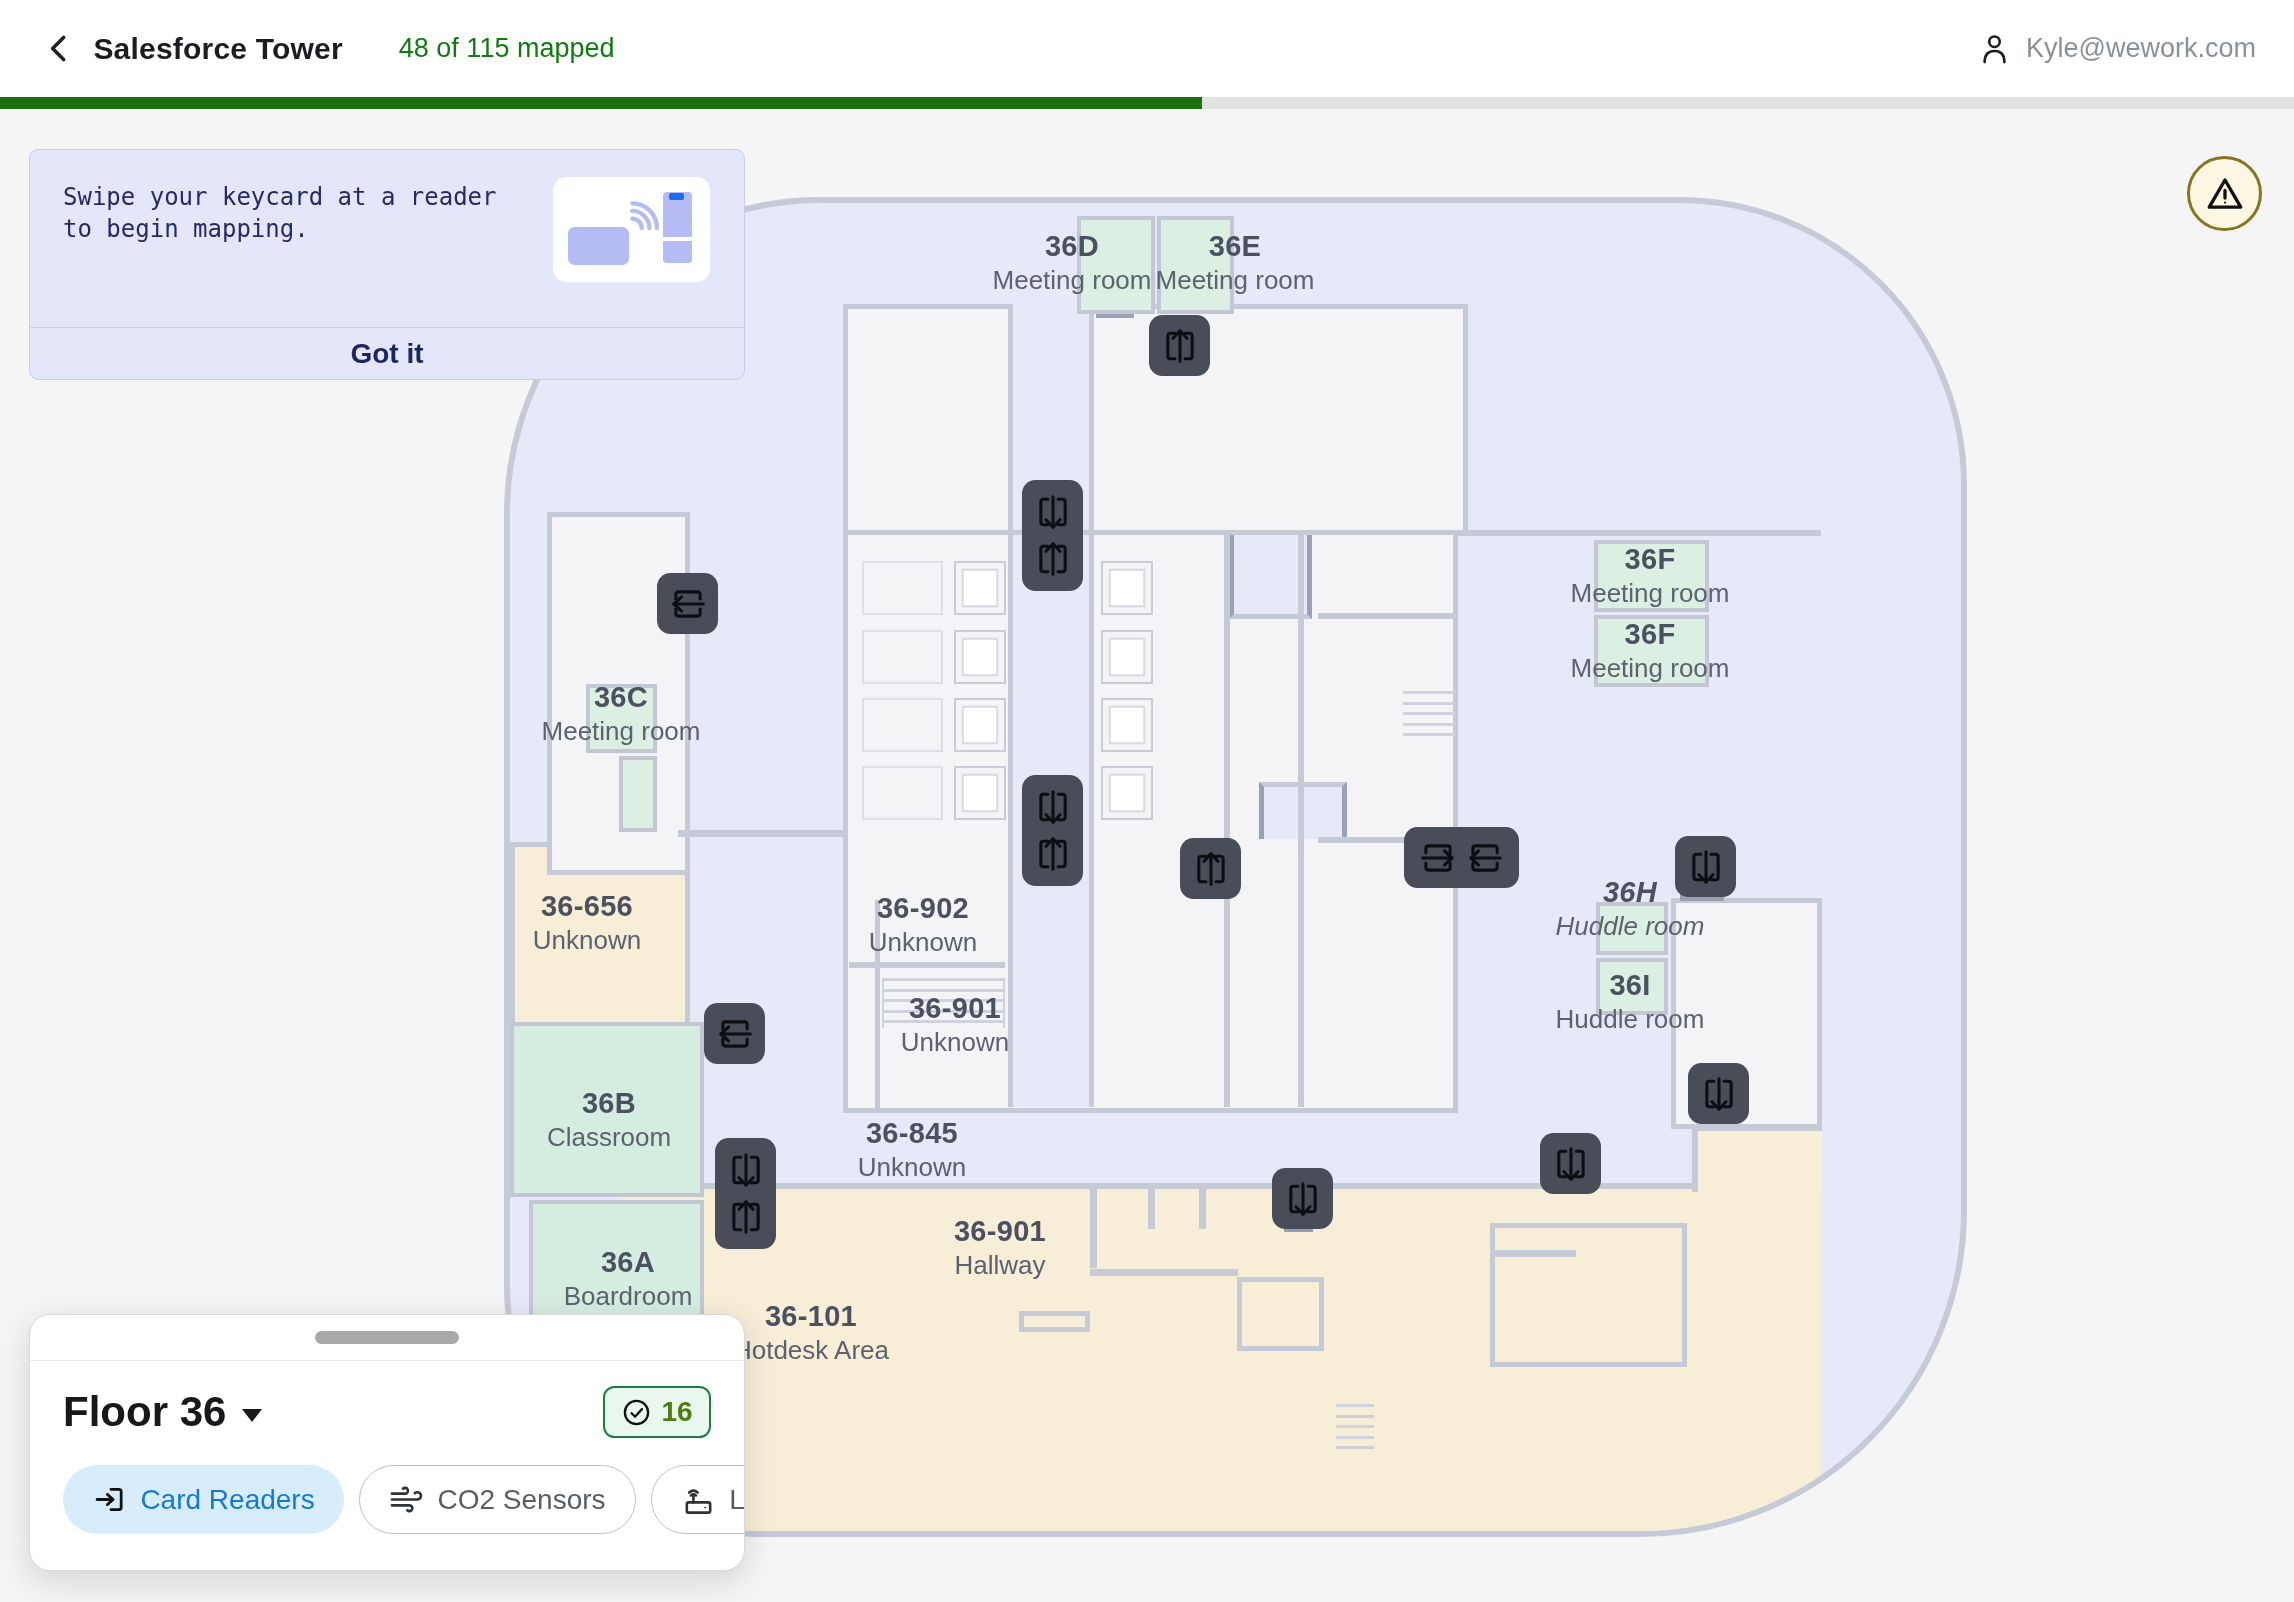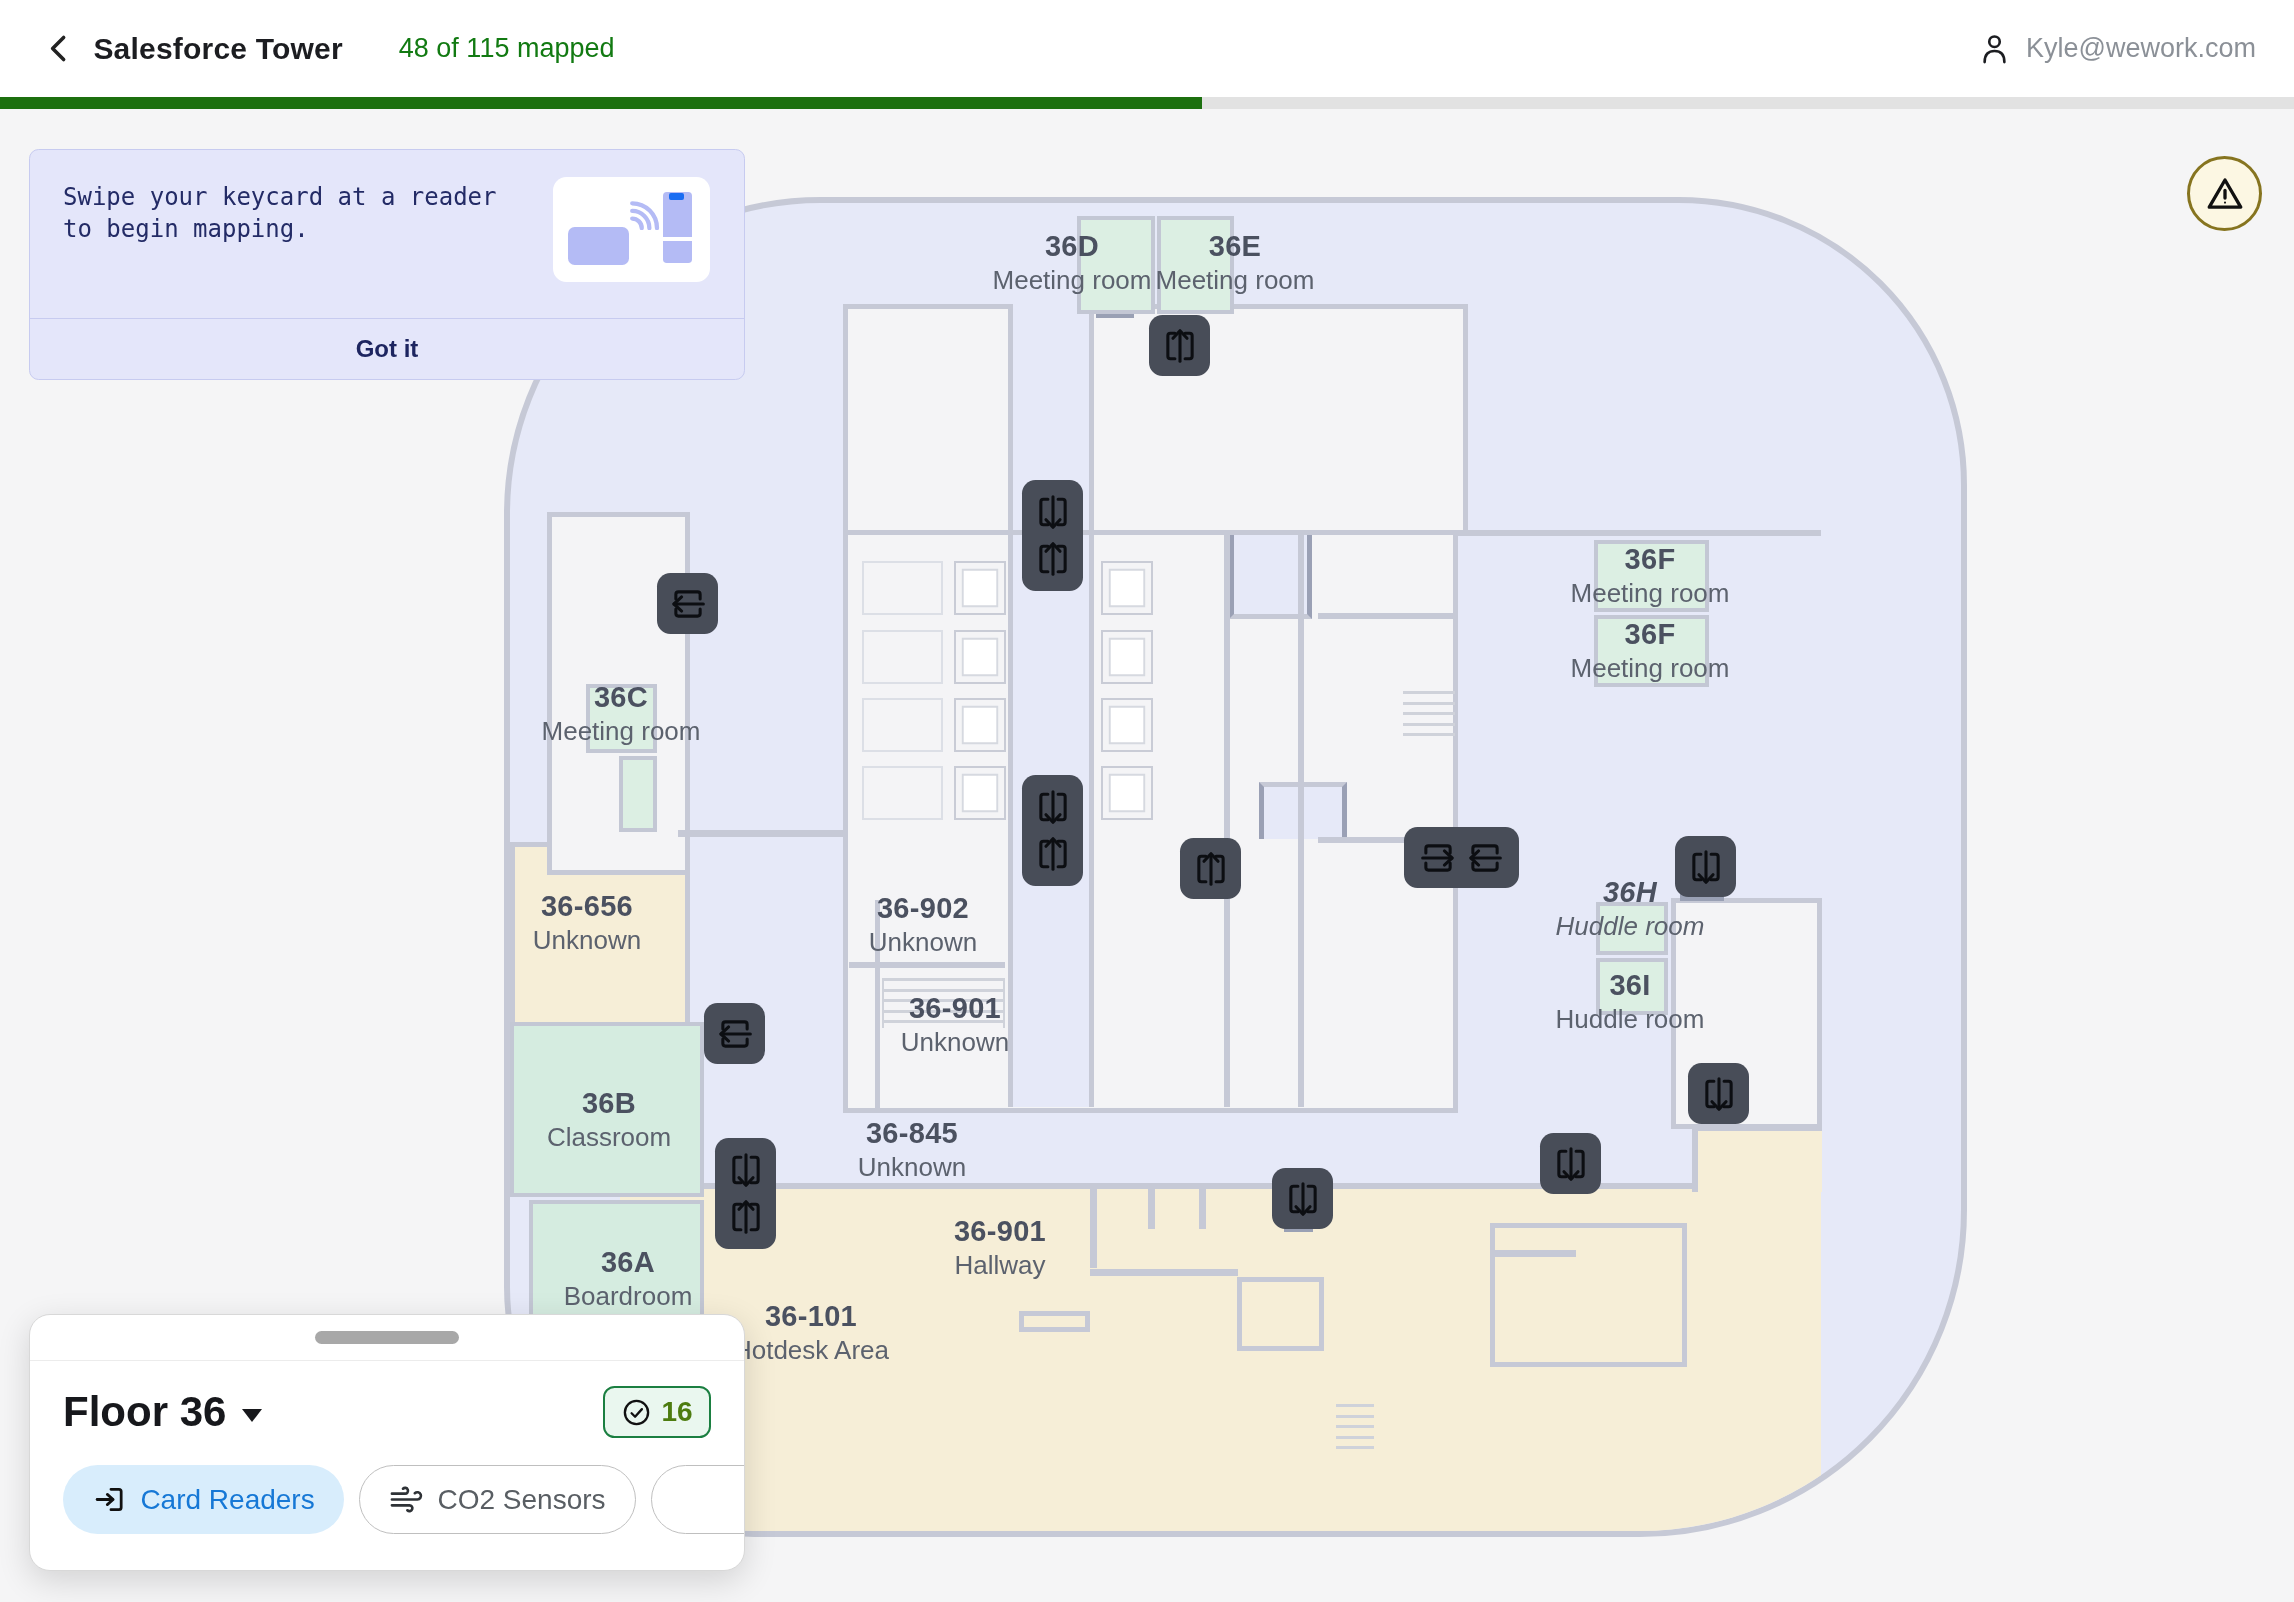--- a/index.html
+++ b/index.html
@@ -51,23 +51,23 @@
     background:#e4e6fa; border:1.9px solid #c7cbf0; border-radius:9.6px; overflow:hidden; }
   .notice-msg { position:absolute; left:33px; top:31px; width:461px;
     font-family:"DejaVu Sans Mono", monospace; font-size:24px; line-height:32px; color:#232b66; }
   .notice-art { position:absolute; right:34px; top:27px; width:157px; height:105px;
     background:#ffffff; border-radius:13.4px; }
   .art-card { position:absolute; left:15.4px; top:50px; width:61px; height:38px; background:#b4bbf5; border-radius:6.7px; }
   .art-phone { position:absolute; left:110px; top:15.4px; width:29px; height:71px; background:#b4bbf5; border-radius:3.8px; }
   .art-notch { position:absolute; left:116px; top:16.3px; width:15.4px; height:6.7px; background:#1a6df2; border-radius:1.9px; }
   .art-line { position:absolute; left:110px; top:60px; width:29px; height:3.8px; background:#ffffff; }
   .art-wifi { position:absolute; left:77px; top:13.4px; }
-  .notice-action { position:absolute; left:0; bottom:0; width:100%; height:61px;
+  .notice-action { position:absolute; left:0; bottom:0; width:100%; height:52px;
     border-top:1.9px solid #c7cbf0; display:flex; align-items:center; justify-content:center;
-    font-size:24px; font-weight:600; color:#1d2560; cursor:pointer; }
+    font-size:28px; font-weight:600; color:#1d2560; cursor:pointer; }
 
   
   .alert-btn { position:absolute; left:2187px; top:156px; width:75px; height:75px; border-radius:50%;
     background:#fcf7e3; border:3.8px solid #86741f; display:flex; align-items:center; justify-content:center;
     z-index:30; cursor:pointer; }
 
   
   .sheet { position:absolute; left:29px; top:1314px; width:716px; height:257px; background:#ffffff;
     border:1.9px solid #d8d8d8; border-radius:21px; overflow:hidden; z-index:35;
     box-shadow:0 9.6px 33px rgba(0,0,0,.14); }
@@ -78,21 +78,21 @@
   .floor-label { font-size:42px; font-weight:700; color:#17181c; }
   .caret { width:0; height:0; border-left:10.6px solid transparent; border-right:10.6px solid transparent;
     border-top:13.4px solid #17181c; margin-left:15.4px; margin-top:7.7px; cursor:pointer; }
   .mapped-badge { margin-left:auto; height:52px; border:2.9px solid #1b7f41; background:#eaf7ef; border-radius:11.5px;
     display:flex; align-items:center; gap:9.6px; padding:0 16.3px; }
   .mapped-count { font-size:28px; font-weight:600; color:#4d7c0f; }
   .chips { display:flex; gap:15.4px; margin-top:27px; }
   .chip { height:69px; border-radius:35px; display:flex; align-items:center; gap:13.4px; padding:0 29px;
     font-size:28px; white-space:nowrap; cursor:pointer; flex:none; }
   .chip-on { background:#d8edfc; color:#1678d6; }
-  .chip-off { background:#ffffff; border:1.9px solid #bfbfbf; color:#595e63;justify-content:flex-end; }
+  .chip-off { background:#ffffff; border:1.9px solid #bfbfbf; color:#595e63; }
   .chip-clip { width:250px; overflow:hidden; }
 
   svg { display:block; }
 </style>
 </head>
 <body>
 
 <svg width="0" height="0" style="position:absolute">
   <defs>
     <g id="i-up" fill="none" stroke="#0c0e12" stroke-width="2.4" stroke-linecap="round" stroke-linejoin="round">

